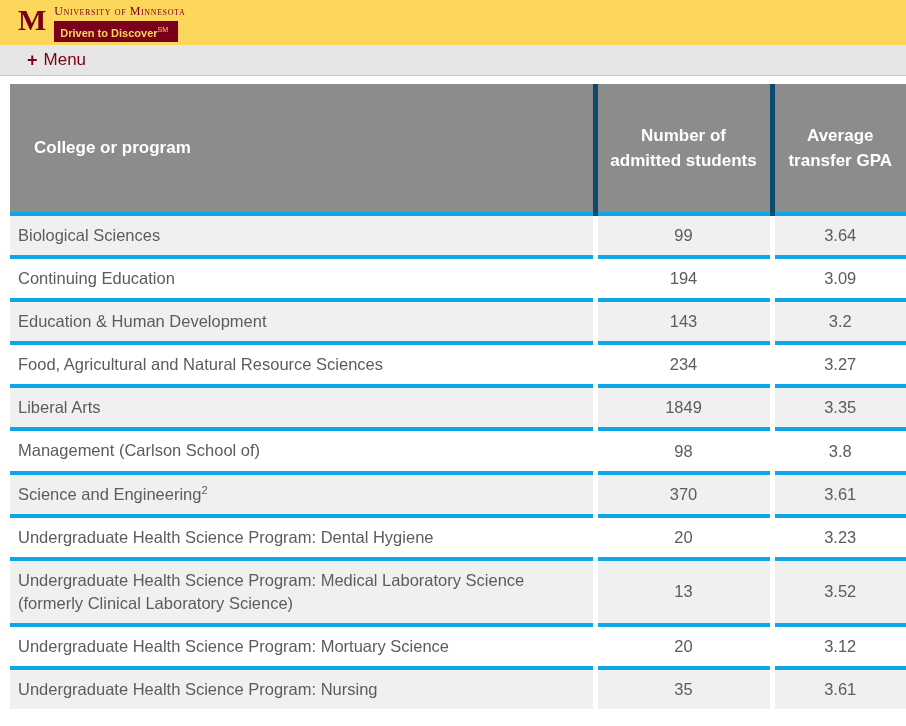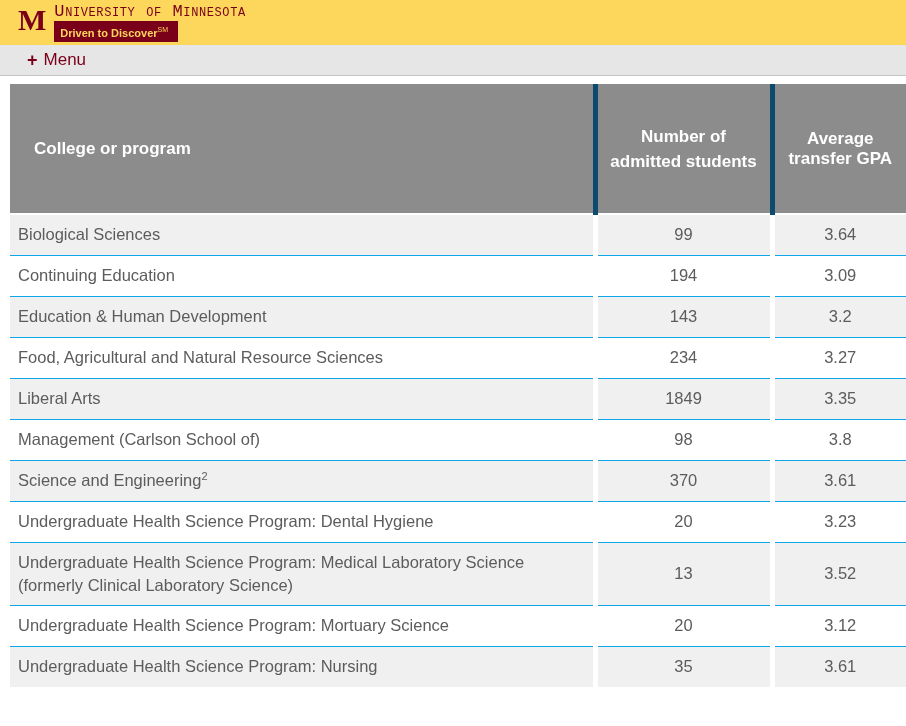--- a/index.html
+++ b/index.html
@@ -22,24 +22,24 @@
   .block-m {
     font-family: "Liberation Serif", serif;
     font-weight: bold;
     font-size: 30px;
     line-height: 30px;
     color: #7a0019;
     margin-top: 2px;
   }
   .wordmark { display: flex; flex-direction: column; }
   .uname {
-    font-family: Liberation Mono, monospace;
+    font-family: Liberation Serif, serif;
     font-variant-caps: small-caps;
     letter-spacing: 0.6px;
-    font-size: 17px;
+    font-size: 12px;
     line-height: 17px;
     color: #7a0019;
   }
   .tagline {
     margin-top: 1px;
     background: #7a0019;
     color: #fdd65c;
     font-size: 11px;
     font-weight: bold;
     line-height: 15px;
@@ -82,27 +82,27 @@
     color: #ffffff;
     font-size: 17px;
     font-weight: bold;
     height: 130px;
     vertical-align: middle;
     border-bottom: 2px solid #ffffff;
   }
   th.col-college { text-align: left; padding-left: 24px; }
   th.col-num, th.col-gpa { text-align: center; border-left: 5px solid #0c4a6e; }
   th.col-num .hwrap { display: inline-block; width: 150px; line-height: 25px; }
-  th.col-gpa .hwrap { display: inline-block; width: 110px; line-height: 20px; }
+  th.col-gpa .hwrap { display: inline-block; width: 110px; line-height: 25px; }
 
   tbody td {
     font-size: 16.5px;
     color: #5c5c5c;
     height: 41px;
-    border-top: 1px solid #0ea5e9;
+    border-top: 4px solid #0ea5e9;
   }
   tbody tr:nth-child(odd) td  { background: #f0f0f0; }
   tbody tr:nth-child(even) td { background: #ffffff; }
   td.cell-college { padding: 8px 14px 8px 8px; line-height: 1.4; }
   td.cell-num, td.cell-gpa { text-align: center; border-left: 5px solid #ffffff; }
   sup.fn { font-size: 11px; line-height: 0; }
 </style>
 </head>
 <body>
 

